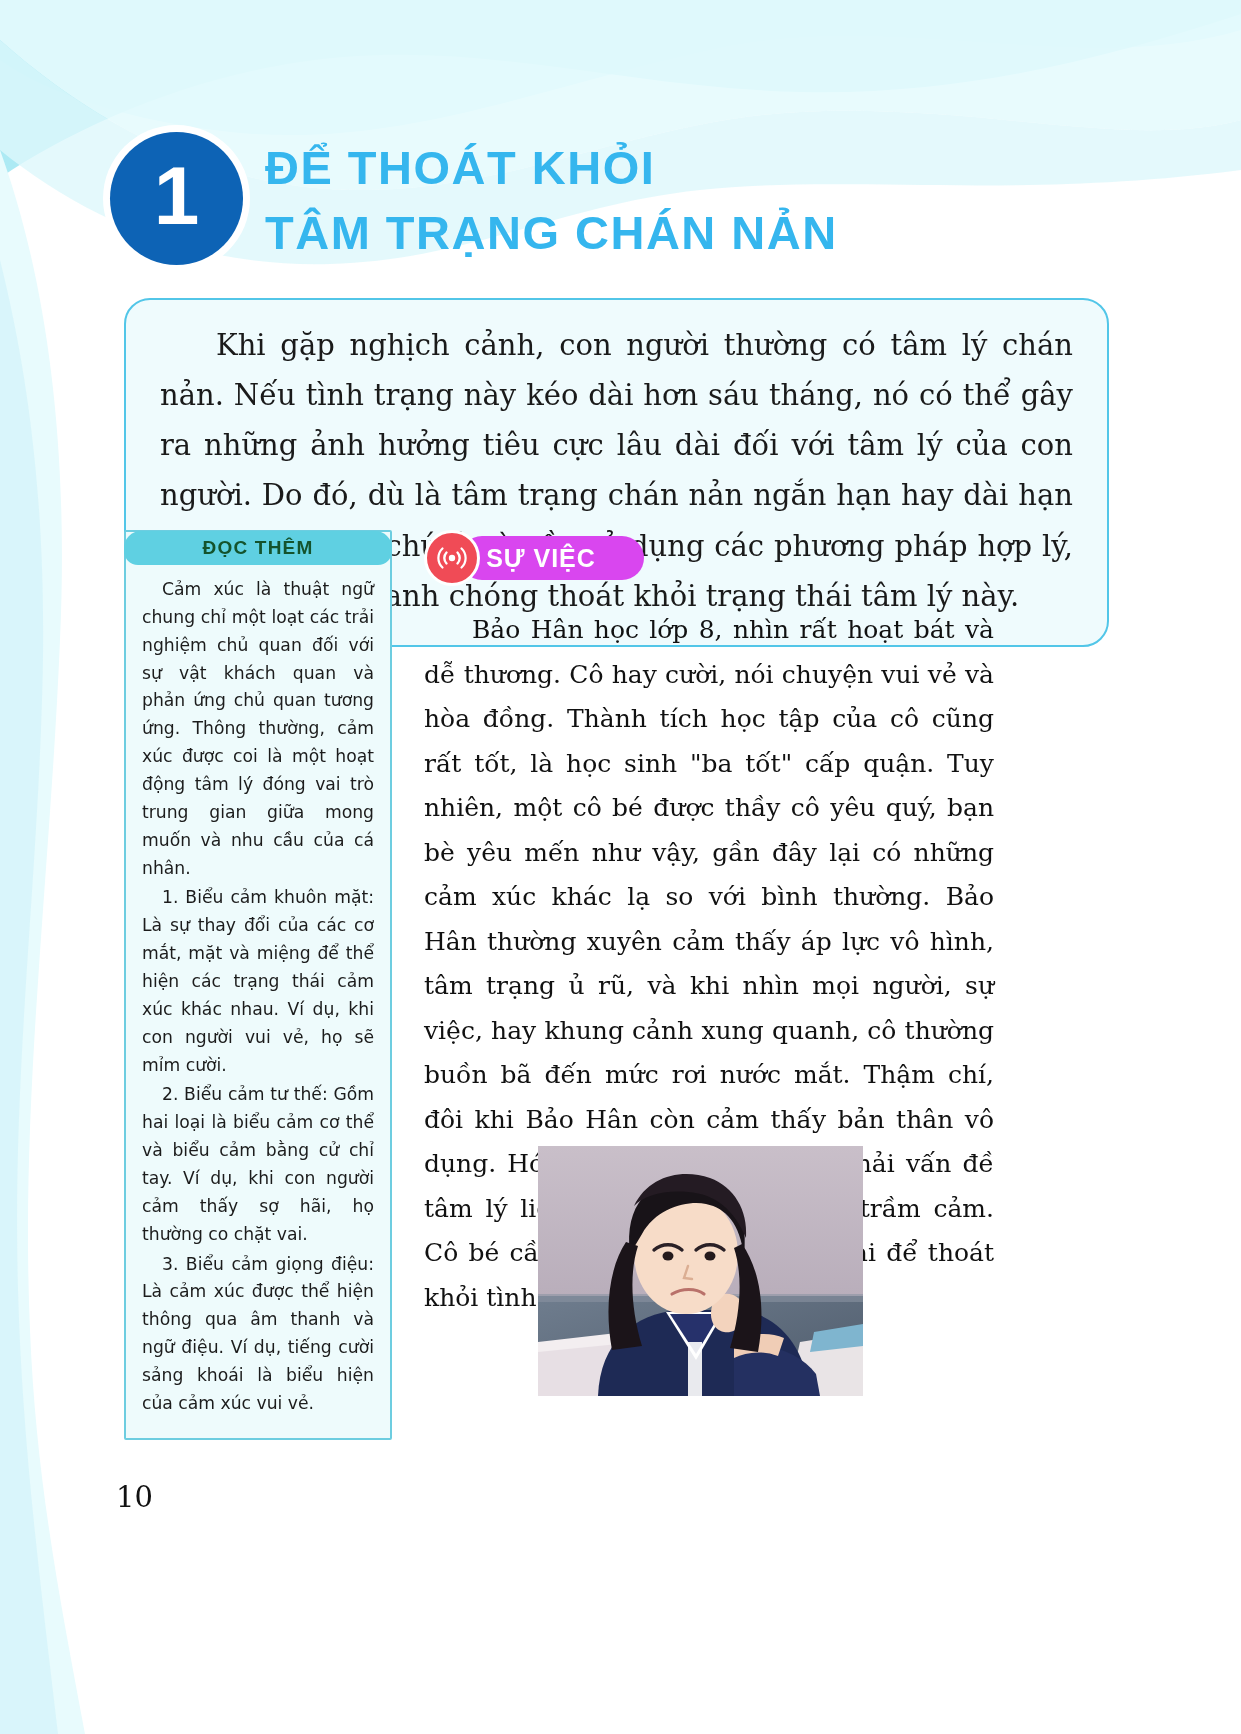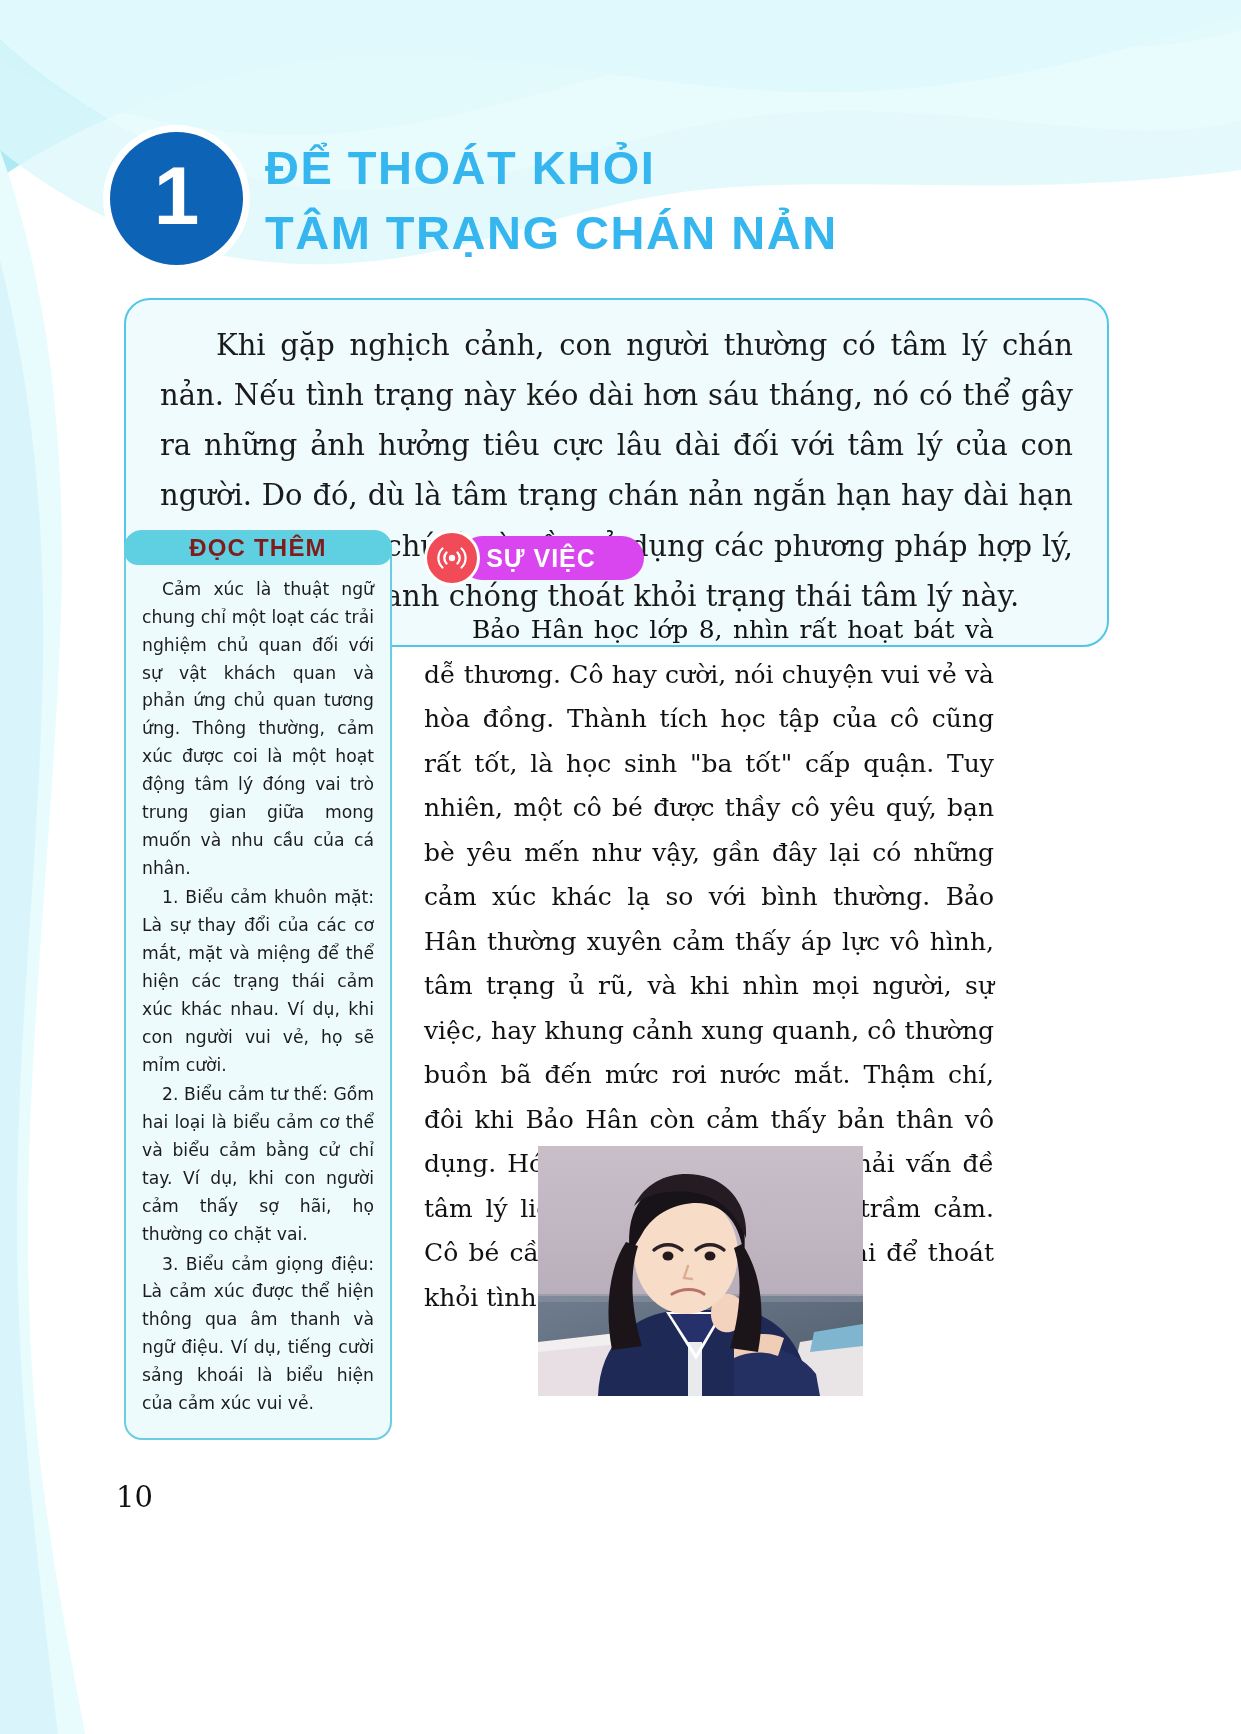--- a/index.html
+++ b/index.html
@@ -96,41 +96,41 @@
   }
 
   
   .sidebar {
     position: absolute;
     left: 124px;
     top: 530px;
     width: 268px;
     box-sizing: border-box;
     border: 2px solid #6dcde0;
-    border-radius: 18px;
+    border-radius: 2px;
     background: #eefbfc;
     padding: 44px 16px 18px 16px;
   }
   .sidebar-header {
     position: absolute;
     left: 124px;
     top: 531px;
     width: 268px;
     height: 34px;
     border-radius: 17px 17px 14px 14px;
     background: #5fd0e2;
     display: flex;
     align-items: center;
     justify-content: center;
   }
   .sidebar-header span {
-    color: #7f1d1d;
+    color: #14532d;
     font-family: "Liberation Sans", sans-serif;
     font-weight: bold;
-    font-size: 24px;
+    font-size: 19px;
     letter-spacing: 1.2px;
   }
   .sidebar p {
     margin: 0 0 2px 0;
     font-family: "DejaVu Sans", sans-serif;
     font-size: 17.2px;
     line-height: 1.62;
     color: #1c1c1c;
     text-align: justify;
     text-indent: 20px;

